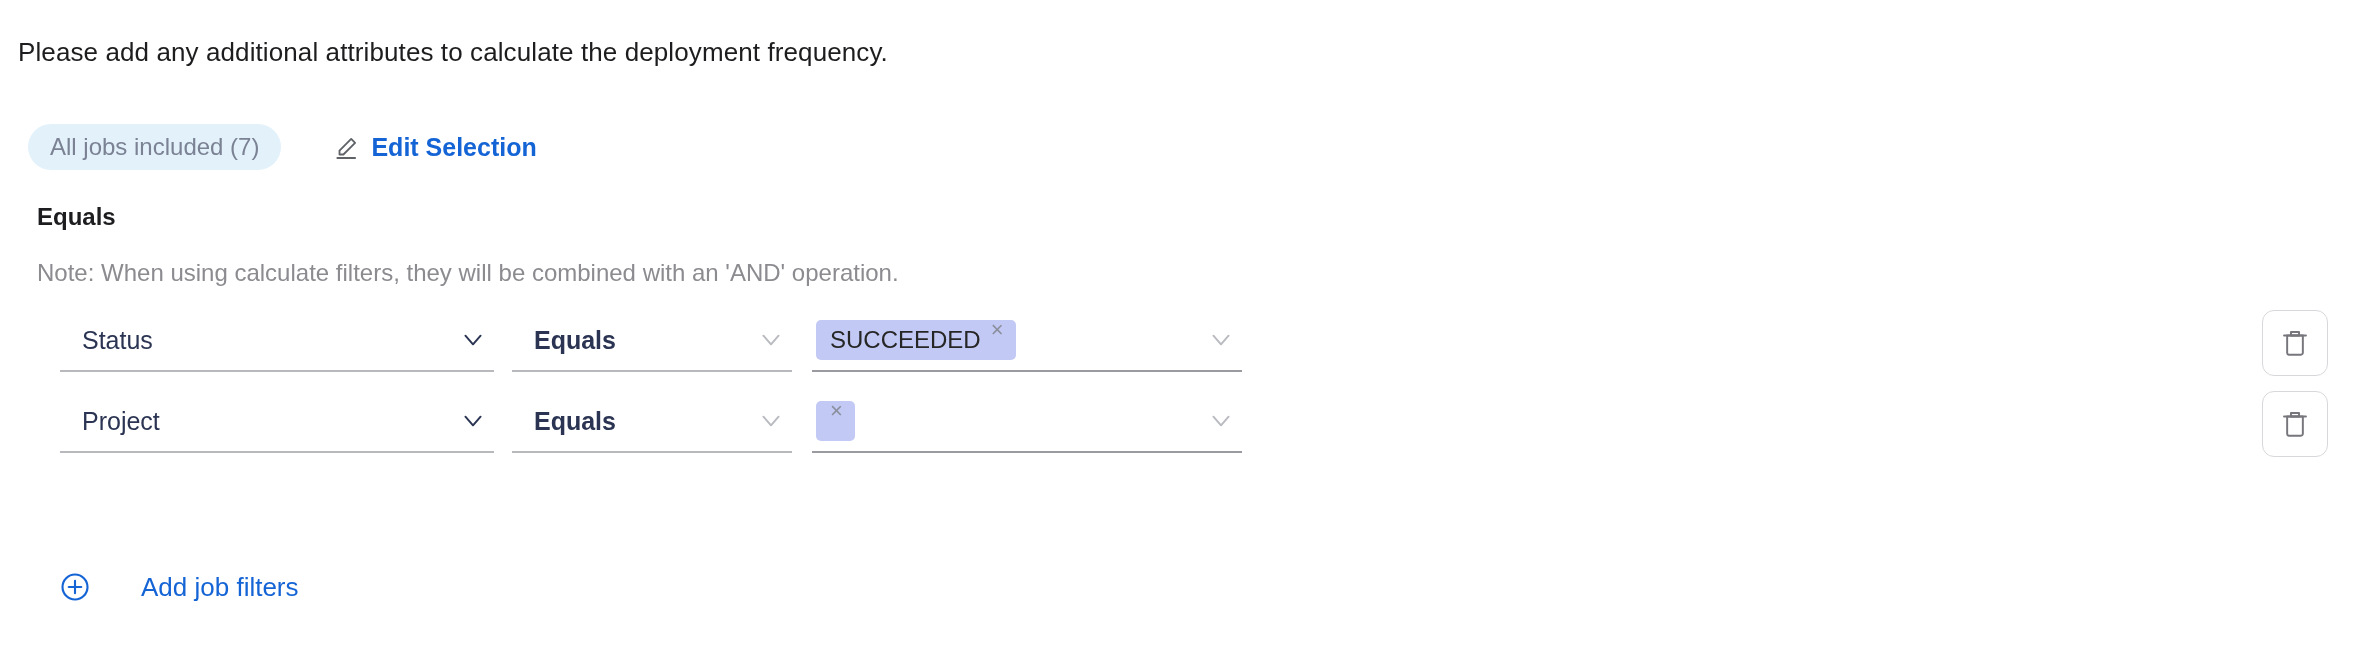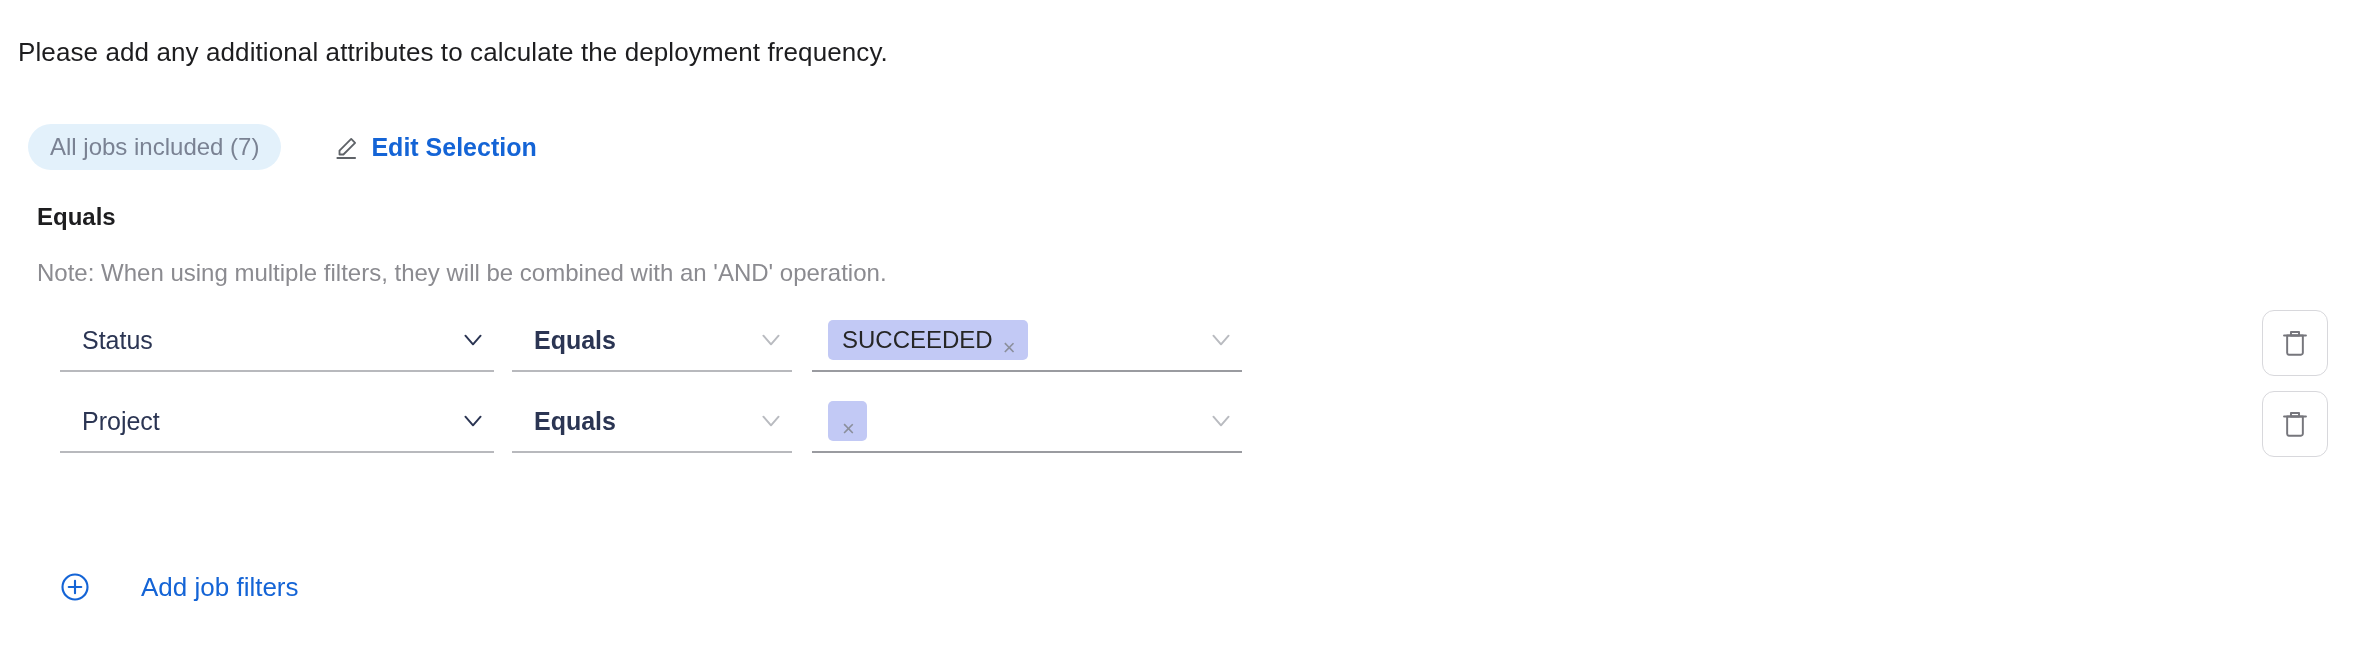--- a/index.html
+++ b/index.html
@@ -137,24 +137,24 @@
     flex: none;
   }
   .chev.dark  { color: #2b3553; }
   .chev.light { color: #b9bbc0; }
 
   .chev svg { display: block; width: 100%; height: 100%; }
 
   
   .value-tag {
     display: inline-flex;
-    align-items: flex-end;
+    align-items: flex-start;
     gap: 10px;
     height: 40px;
-    margin-left: 16px;
+    margin-left: 4px;
     padding: 0 12px 0 14px;
     border-radius: 5px;
     background: #c2c9f5;
     color: #262626;
     font-size: 24px;
     line-height: 40px;
     white-space: nowrap;
   }
   .tag-close {
     color: #8b8f9c;
@@ -218,21 +218,21 @@
         <svg viewBox="0 0 24 24" fill="none" stroke="#5f6368" stroke-width="1.7" stroke-linecap="round" stroke-linejoin="round">
           <path d="M16.8 3.6 20.4 7.2 9.6 18H6v-3.6z"></path>
           <line x1="4" y1="21.2" x2="20.4" y2="21.2"></line>
         </svg>
       </span>
       <span class="edit-label">Edit Selection</span>
     </div>
   </div>
 
   <div class="filters-title">Equals</div>
-  <div class="filters-note">Note: When using multiple filters, they will be combined with an 'AND' operation.</div>
+  <div class="filters-note">Note: When using calculate filters, they will be combined with an 'AND' operation.</div>
 
   <div class="filter-row row-0">
     <div class="select-field attribute">
       <span class="select-text">Status</span>
       <span class="chev dark">
         <svg viewBox="0 0 24 24" fill="none" stroke="currentColor" stroke-width="1.8" stroke-linecap="round" stroke-linejoin="round">
             <polyline points="5,8 12,16 19,8"></polyline>
           </svg>
       </span>
     </div>

